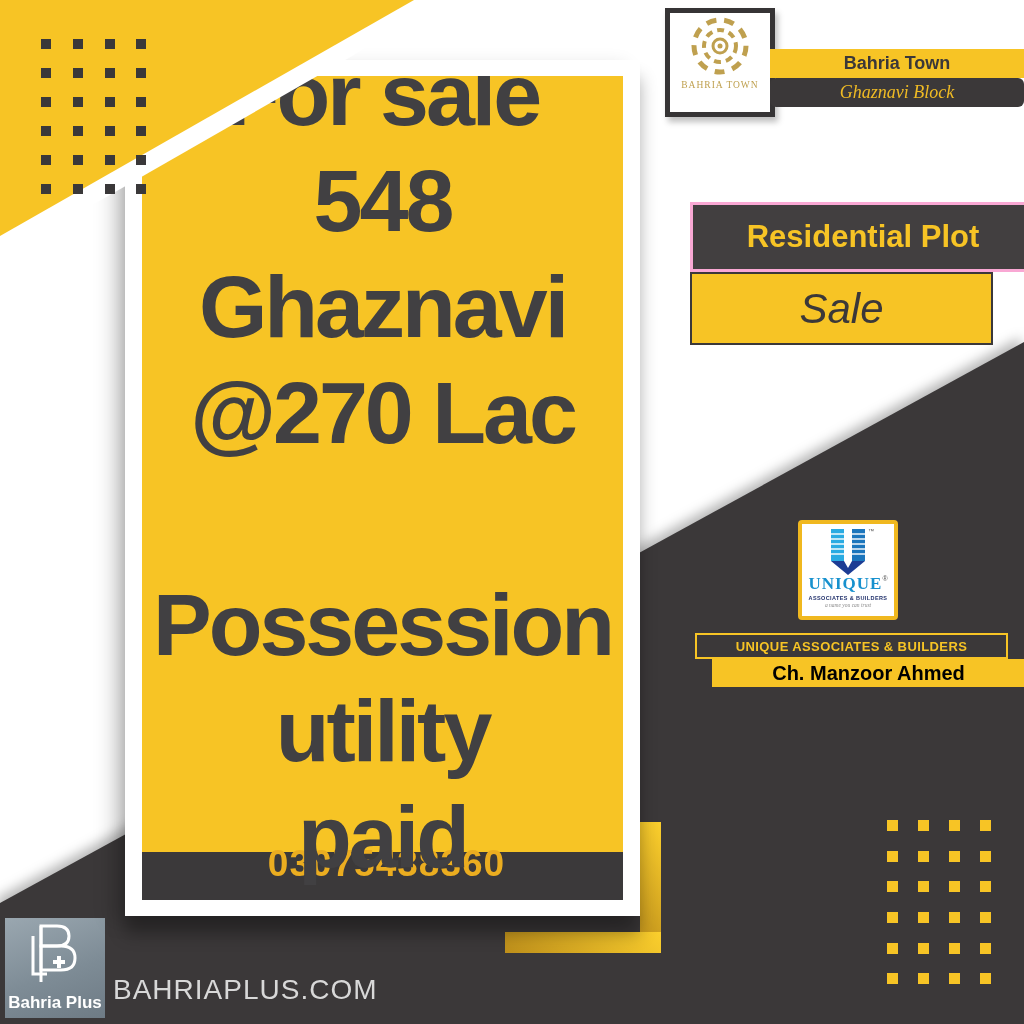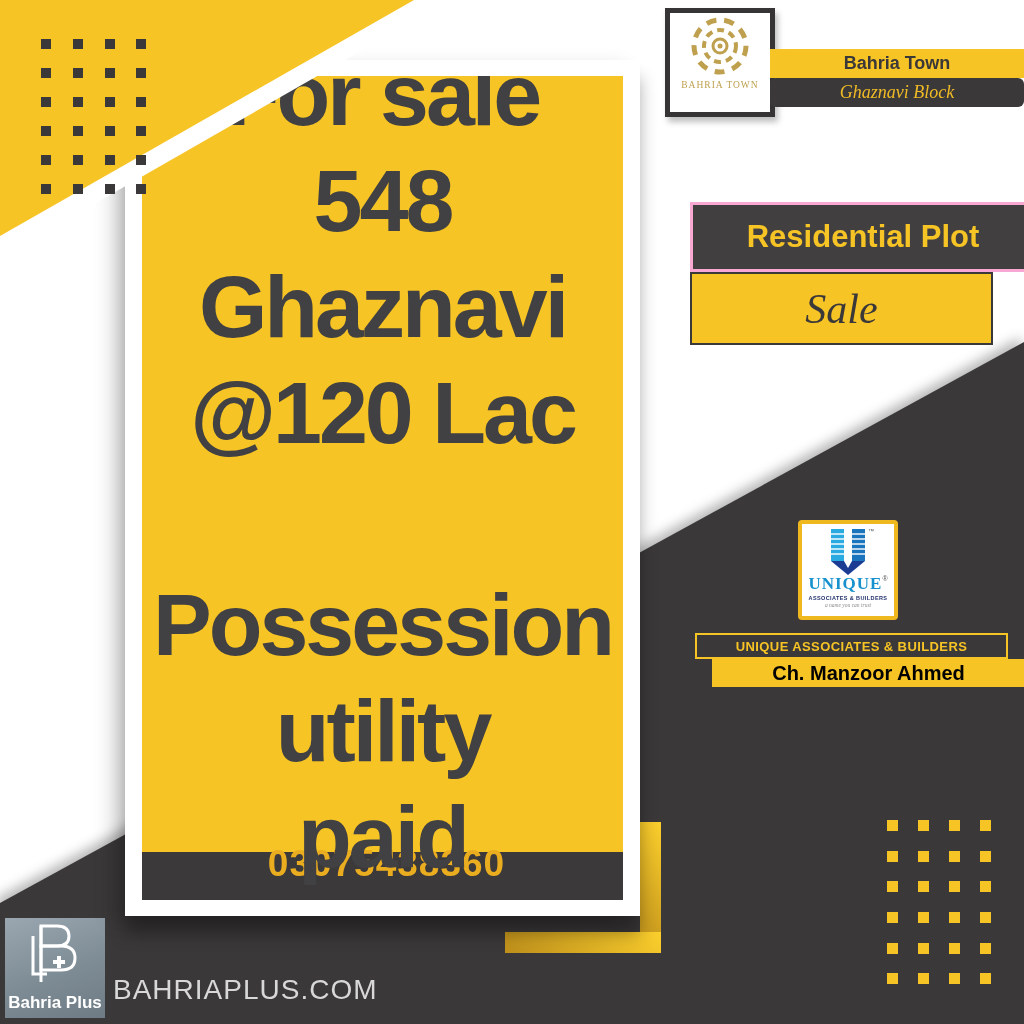--- a/index.html
+++ b/index.html
@@ -54,21 +54,21 @@
                font-family:"Liberation Serif",serif;font-style:italic;font-size:18px;color:#F0BB24;border-radius:6px;}
 
   
   .res-box{position:absolute;left:690px;top:202px;width:346px;height:70px;background:#423F40;
            border:3px solid #f9a8d4;box-sizing:border-box;z-index:5;
            display:flex;align-items:center;justify-content:center;
            font-size:31px;font-weight:bold;color:#F7C425;letter-spacing:0;}
   .sale-box{position:absolute;left:690px;top:272px;width:303px;height:73px;background:#F7C425;
             border:2px solid #3B3839;box-sizing:border-box;z-index:5;
             display:flex;align-items:center;justify-content:center;
-            font-family:Liberation Serif, serif;font-style:italic;font-size:42px;color:#3B3839;}
+            font-family:Liberation Sans, sans-serif;font-style:italic;font-size:42px;color:#3B3839;}
 
   
   .uq-box{position:absolute;left:798px;top:520px;width:100px;height:100px;background:#fff;
           border:4px solid #F0B81F;border-radius:4px;box-sizing:border-box;z-index:5;
           display:flex;flex-direction:column;align-items:center;}
   .uq-word{font-family:"Liberation Serif",serif;font-weight:bold;font-size:17px;color:#1791CE;
            letter-spacing:1px;line-height:16px;margin-top:-2px;}
   .uq-sub{font-size:5.5px;font-weight:bold;color:#20306B;letter-spacing:.4px;margin-top:2px;}
   .uq-tag{font-family:"Liberation Serif",serif;font-style:italic;font-size:5.5px;color:#8a8a8a;margin-top:1px;}
   .uq-bar1{position:absolute;left:695px;top:633px;width:313px;height:26px;background:#3B3839;
@@ -126,21 +126,21 @@
     </div>
 
   <div class="card">
     <div class="card-inner">
       <div class="card-footer"></div>
       <div class="card-phone">03075438360</div>
       <div class="card-text" id="card-text">
           <div>For sale</div>
           <div>548</div>
           <div>Ghaznavi</div>
-          <div>@120 Lac</div>
+          <div>@270 Lac</div>
           <div>&nbsp;</div>
           <div>Possession</div>
           <div>utility</div>
           <div>paid</div>
         </div>
     </div>
   </div>
 
   <div class="tri-white"></div>
   <div class="tri-yellow"></div>

